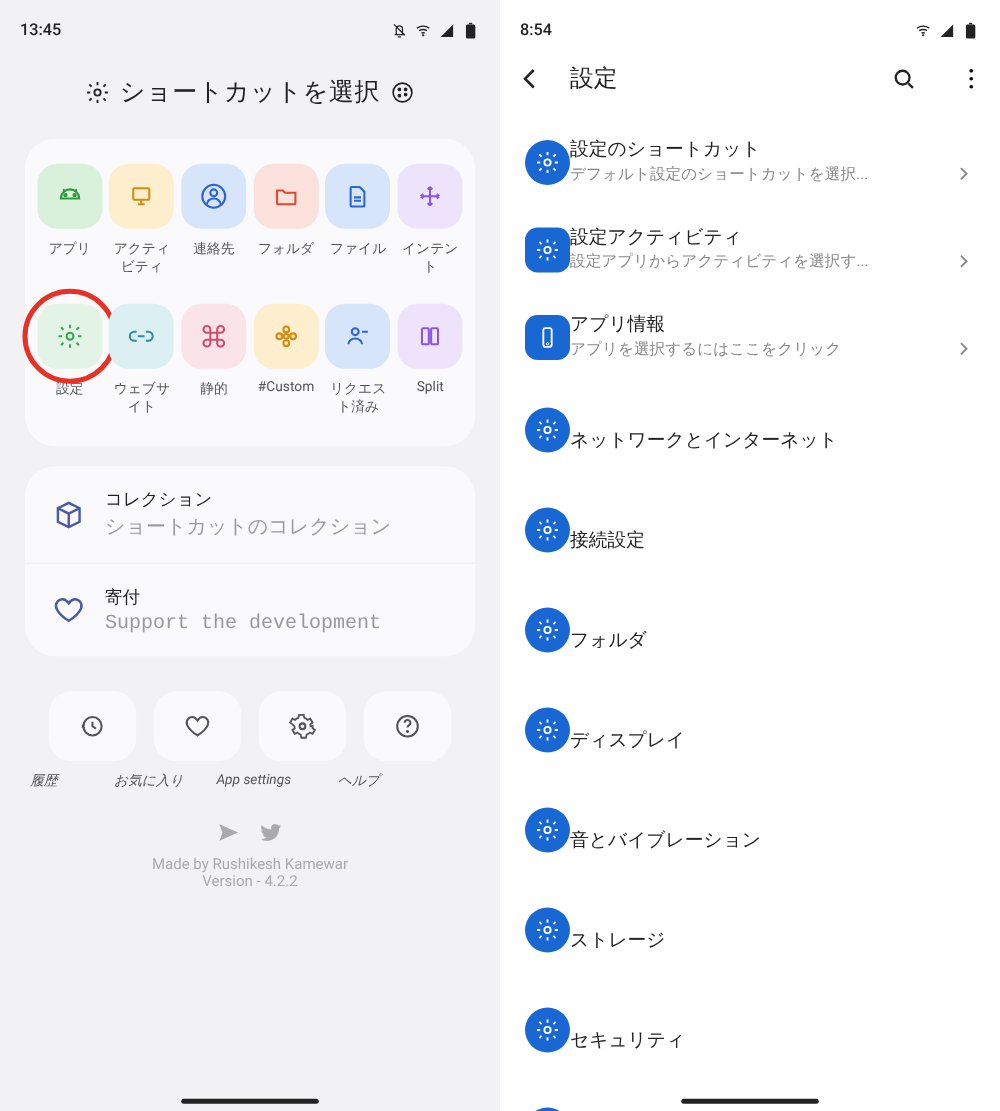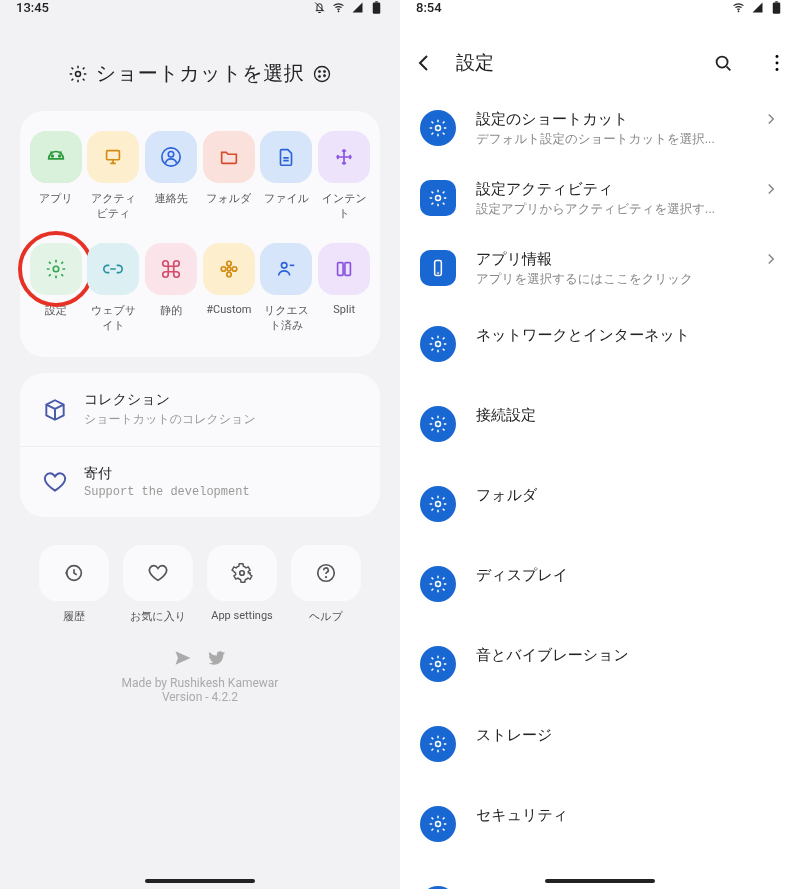--- a/index.html
+++ b/index.html
@@ -12,21 +12,21 @@
     overflow: hidden;
   }
   .screen { width: 400px; height: 889px; position: relative; }
   .screen-left { background: #f2f2f5; }
   .screen-right { background: #fff; }
 
   
   .status-bar {
     height: 32px;
     display: flex;
-    align-items: flex-start;
+    align-items: flex-end;
     justify-content: space-between;
     padding: 0 16px;
     font-size: 13px;
     font-weight: 500;
     color: #222;
   }
   .status-icons { display: flex; gap: 4px; align-items: center; }
   .status-icons svg { width: 15px; height: 15px; }
 
   
@@ -93,42 +93,42 @@
     display: flex;
     align-items: center;
     gap: 16px;
     padding: 18px 22px;
     cursor: pointer;
   }
   .list-item + .list-item { border-top: 1px solid #eee; font-family: Liberation Mono, monospace; }
   .list-icon { width: 26px; height: 26px; stroke: #4a5aa8; fill: none; flex-shrink: 0; }
   .list-text { display: flex; flex-direction: column; gap: 2px; }
   .list-title { font-size: 14px; color: #222; }
-  .list-sub { font-size: 12px; color: #999; }
+  .list-sub { font-size: 16px; color: #999; }
 
   
   .action-row {
     display: flex;
     justify-content: center;
     gap: 14px;
     margin-top: 28px;
   }
   .action {
     width: 70px; height: 56px;
     background: #fafafc;
     border-radius: 18px;
     display: flex; align-items: center; justify-content: center;
     cursor: pointer;
   }
   .action svg { width: 22px; height: 22px; stroke: #555; fill: none; }
   .action-labels {
     display: flex;
-    justify-content: center;
     gap: 14px;
     margin-top: 8px;
+    font-style: italic;
   }
   .action-label { width: 70px; text-align: center; font-size: 11px; color: #555; }
 
   
   .footer {
     text-align: center;
     margin-top: 24px;
     color: #aaa;
     font-size: 12px;
   }
@@ -151,23 +151,22 @@
     gap: 20px;
   }
   .r-header .back { width: 24px; height: 24px; cursor: pointer; }
   .r-header h2 { font-size: 19px; font-weight: 400; flex: 1; color: #222; }
   .r-header .hicon { width: 22px; height: 22px; cursor: pointer; margin-left: 12px; }
 
   
   .settings-list { padding: 0 4px; }
   .setting-row {
     display: flex;
-    align-items: flex-start;
+    align-items: flex-end;
     padding: 16px 16px;
-    gap: 20px;
     cursor: pointer;
   }
   .setting-row.tall { padding: 22px 16px; }
   .gear-badge {
     width: 36px; height: 36px;
     border-radius: 50%;
     background: #1967d2;
     display: flex; align-items: center; justify-content: center;
     flex-shrink: 0;
   }

